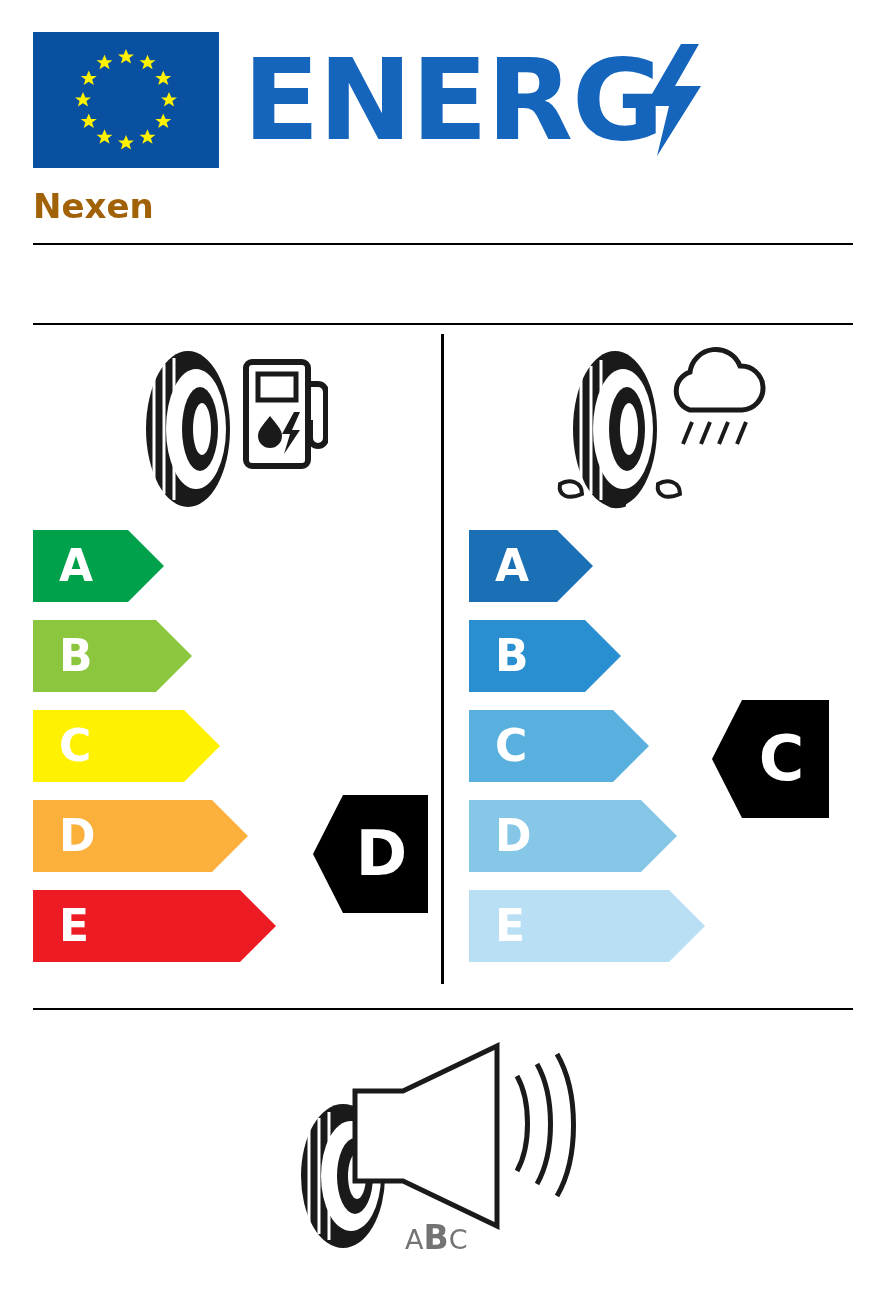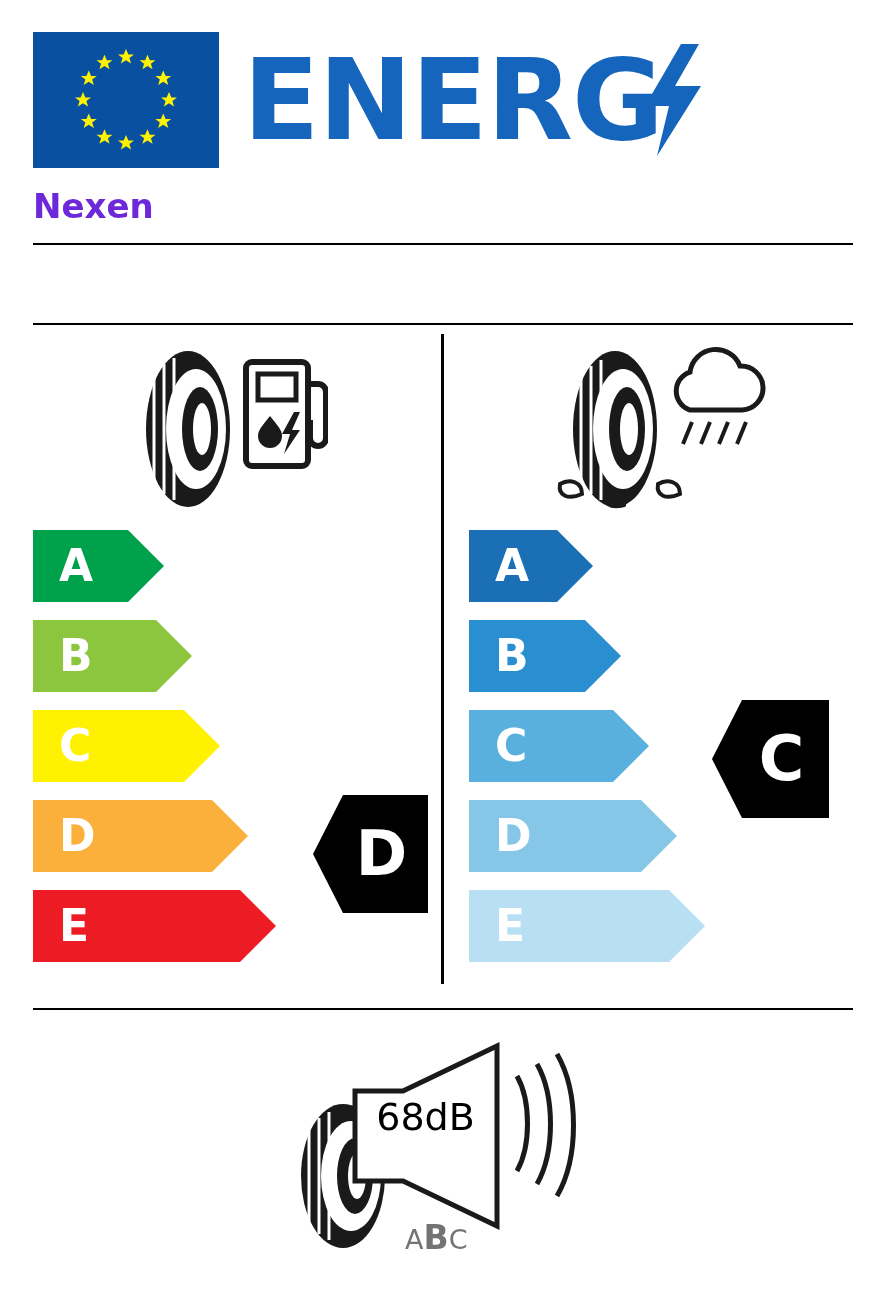--- a/index.html
+++ b/index.html
@@ -49,21 +49,21 @@
     width: 60px;
     height: 112px;
   }
 
   .brand {
     position: absolute;
     left: 33px;
     top: 186px;
     font-size: 34px;
     font-weight: bold;
-    color: #6d28d9;
+    color: #a16207;
     font-family: "DejaVu Sans", sans-serif;
   }
 
   .hr {
     position: absolute;
     background: #000;
     height: 2px;
   }
   .hr-1 { left: 33px; top: 243px; width: 820px; }
   .hr-2 { left: 33px; top: 323px; width: 820px; }
@@ -340,16 +340,15 @@
         <line x1="44" y1="76" x2="44" y2="204"></line>
       </g>
       <path d="M70 55 h48 l94 -45 v180 l-94 -45 h-48z" fill="#ffffff" stroke="#1A1A1A" stroke-width="5"></path>
       <g fill="none" stroke="#1A1A1A" stroke-width="5">
         <path d="M232 40 c14 25 14 70 0 95"></path>
         <path d="M252 28 c18 32 18 88 0 120"></path>
         <path d="M272 18 c22 38 22 104 0 142"></path>
       </g>
     </svg>
   </div>
-  <div class="noise-db">68dB</div>
   <div class="noise-classes" id="noise-classes"><span>A</span><span class="sel">B</span><span>C</span></div>
 
 </div>
 
 </body></html>

